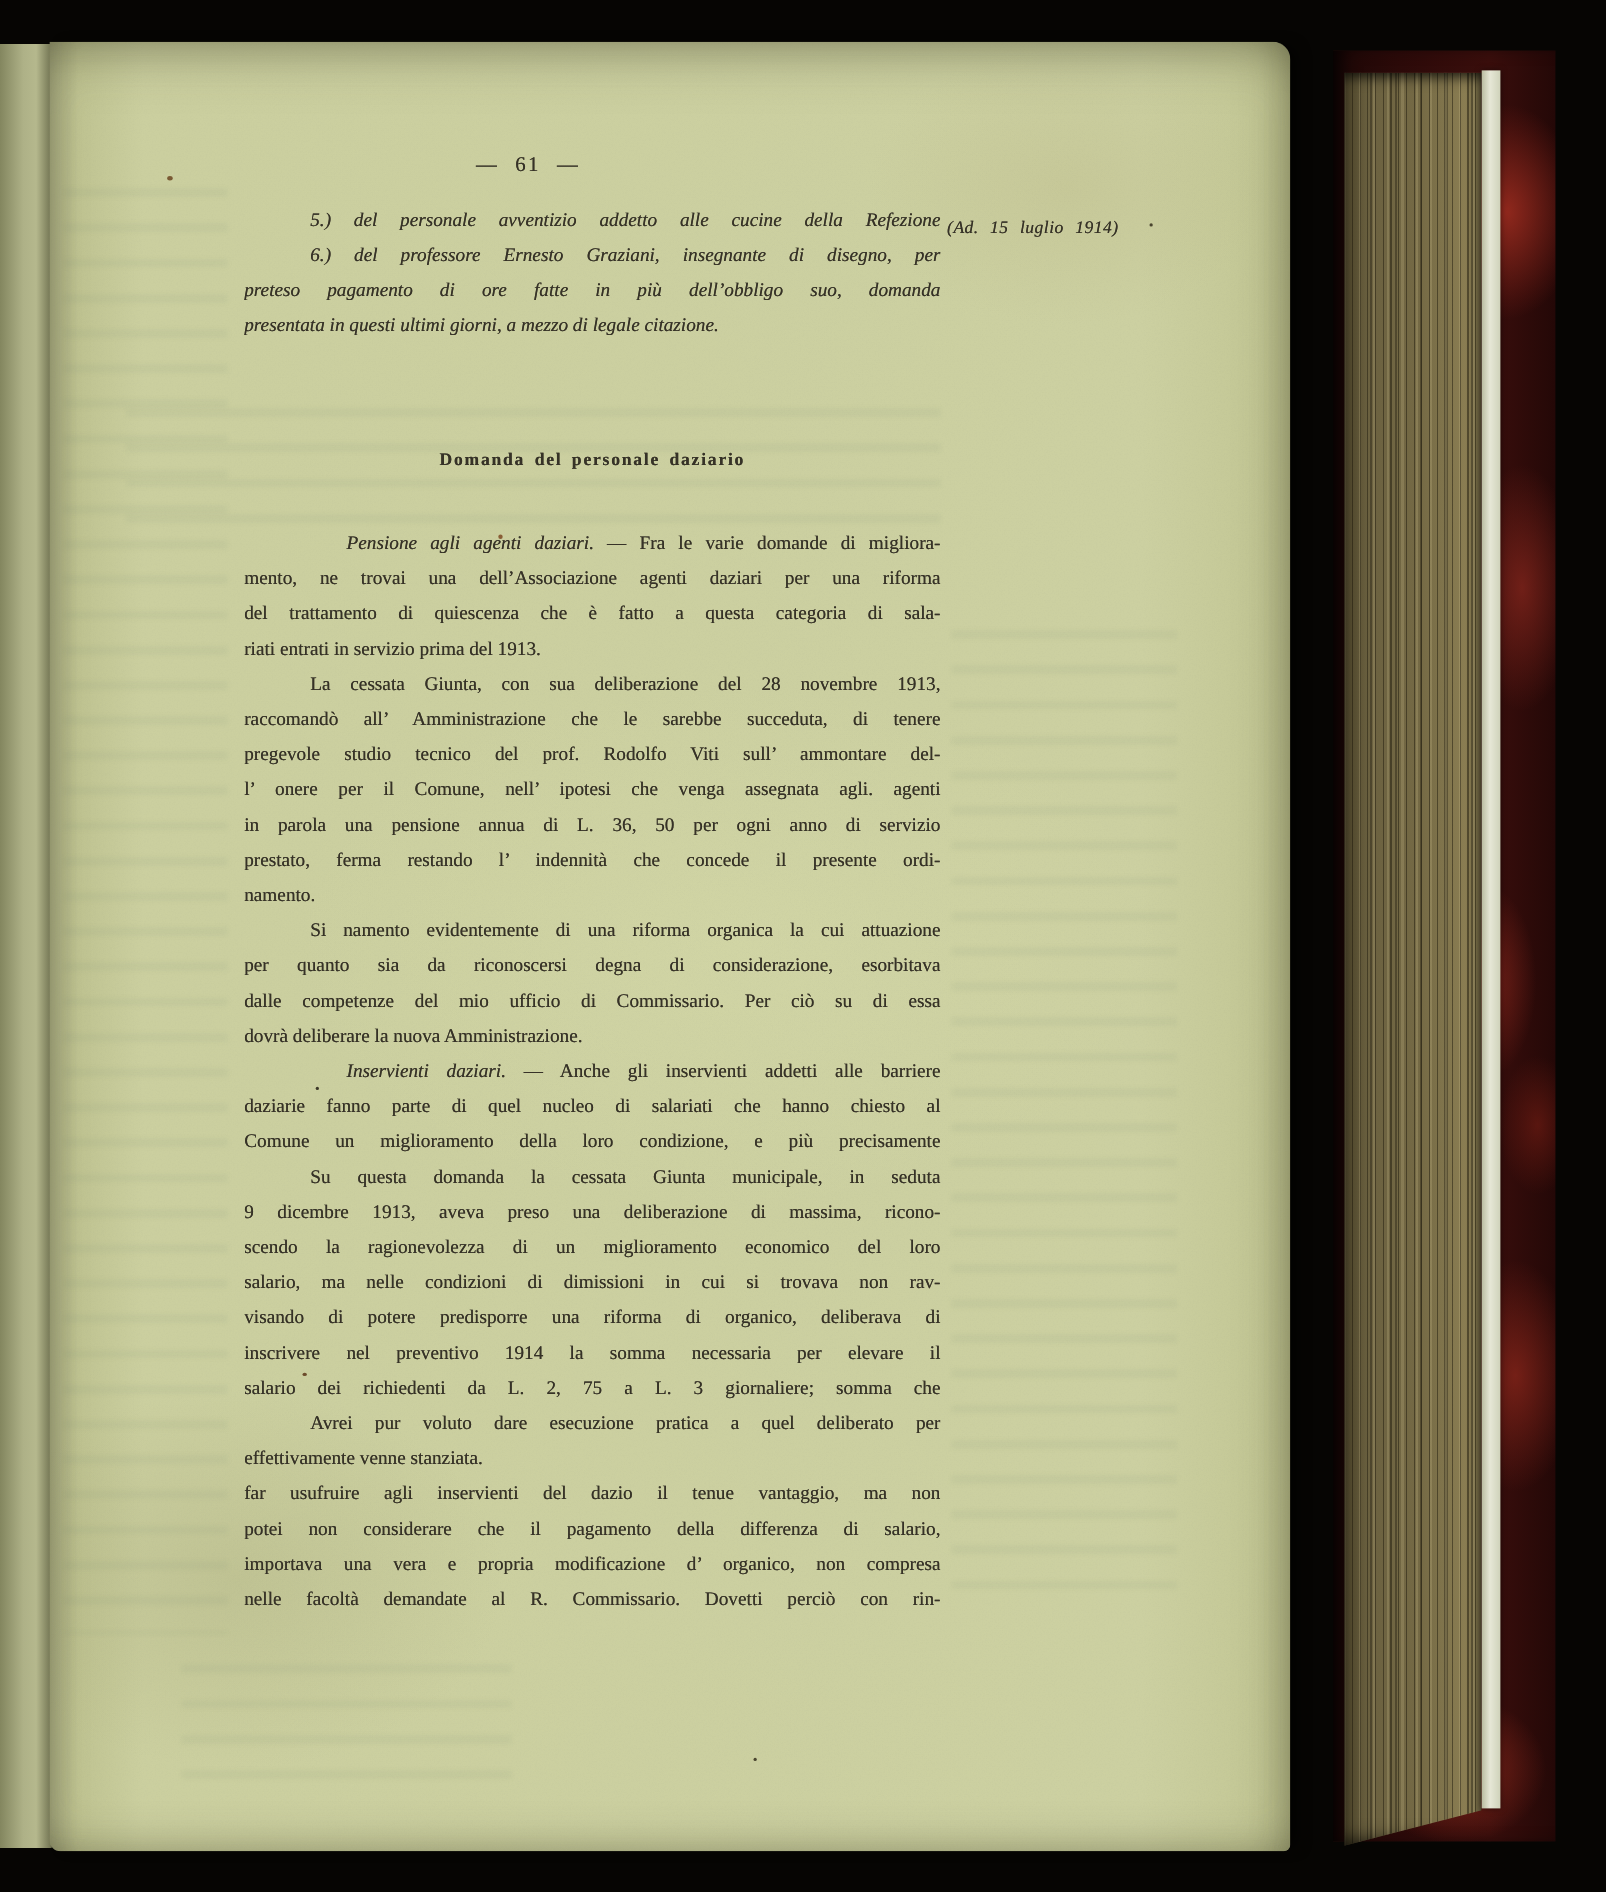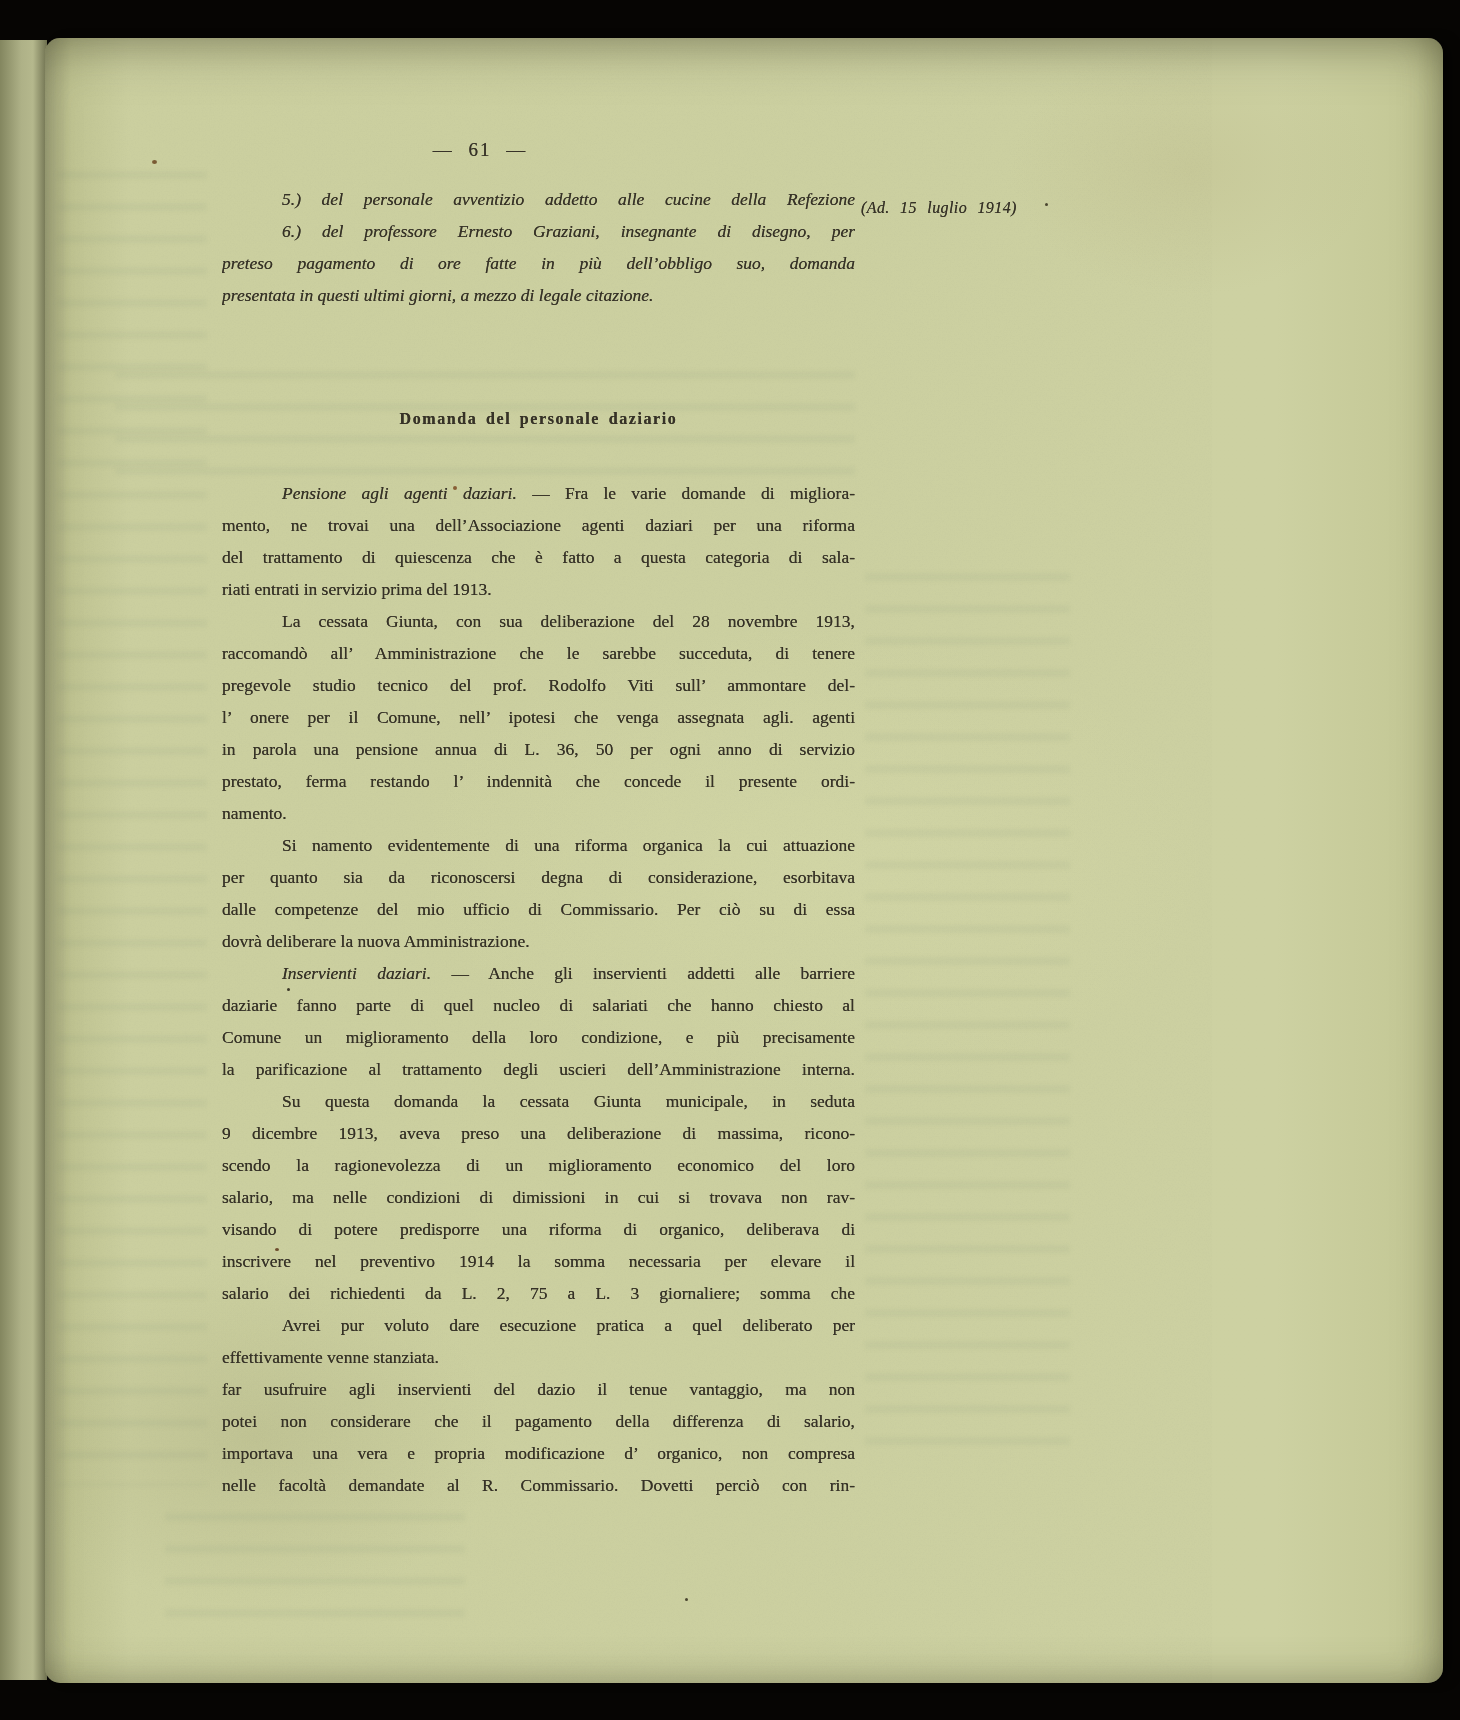--- a/index.html
+++ b/index.html
@@ -27,32 +27,32 @@
     box-shadow:inset 0 10px 12px -6px rgba(0,0,0,.8), inset 0 -14px 16px -8px rgba(0,0,0,.7);}
   .board-strip{position:absolute;left:1347px;top:64px;width:17px;height:1580px;
     background:linear-gradient(90deg,#b9bca0 0%,#e6e7d6 45%,#cfd2ba 100%);
     box-shadow:0 0 6px rgba(0,0,0,.5);}
 
   
   .under-page{position:absolute;left:0;top:40px;width:47px;height:1640px;
     background:linear-gradient(90deg,#83865f 0%,#aeb187 45%,#b5b88d 70%,#6f7150 100%);}
 
   
-  .sheet{position:absolute;left:45px;top:38px;width:1398px;height:1645px;
+  .sheet{position:absolute;left:45px;top:38px;width:1128px;height:1645px;
     background:
       radial-gradient(260px 180px at 82% 8%,  rgba(176,168,118,.20), transparent 70%),
       radial-gradient(340px 240px at 15% 85%, rgba(150,150,104,.22), transparent 72%),
       radial-gradient(500px 300px at 55% 50%, rgba(224,228,178,.25), transparent 80%),
       linear-gradient(90deg,#a3a67c 0px,#c0c492 26px,#ccd0a0 85px,#cdd1a2 88%,#c2c693 100%);
     border-top-right-radius:16px;border-bottom-left-radius:10px;border-bottom-right-radius:6px;
     box-shadow:
       inset 0 28px 55px -28px rgba(70,70,45,.6),
       inset 0 -22px 45px -26px rgba(70,70,45,.45),
       inset -26px 0 45px -26px rgba(80,80,50,.5),
-      10px 0 14px -6px rgba(0,0,0,.85); border-radius: 15px;}
+      10px 0 14px -6px rgba(0,0,0,.85);}
 
   
   .ghost{position:absolute;pointer-events:none;filter:blur(2px);opacity:.5;
     background:repeating-linear-gradient(180deg, transparent 0 15px, rgba(116,138,112,.16) 15px 23px, transparent 23px 32px);}
   .ghost.g-left {left:12px;  top:118px; width:150px; height:1330px;}
   .ghost.g-head {left:70px;  top:318px; width:740px; height:120px;}
   .ghost.g-right{left:820px; top:520px; width:205px; height:910px;}
   .ghost.g-bot  {left:120px; top:1460px;width:300px; height:120px;}
 
   .speck{position:absolute;border-radius:50%;pointer-events:none;}
@@ -64,21 +64,21 @@
   .margin-note{position:absolute;left:816px;top:161px;width:230px;font-style:italic;
     font-size:16px;letter-spacing:.4px;word-spacing:6px;white-space:nowrap;}
   .heading{position:absolute;left:177px;top:372px;width:633px;text-align:center;
     font-size:16px;font-weight:700;letter-spacing:1.6px;word-spacing:3px;}
   .textblock{position:absolute;left:177px;width:633px;font-size:17.5px;}
   .intro{top:145px;font-style:italic;}
   .bodytext{top:439px;}
   .line{height:32px;line-height:32px;text-align:justify;text-align-last:justify;overflow:hidden;}
   .line.eop{text-align-last:left;}
   .line.indent{text-indent:60px;}
-  .it{font-style:italic;}
+  .it{font-style:italic;margin-left:33px;}
   .grain{position:absolute;left:0;top:0;pointer-events:none;opacity:.55;mix-blend-mode:multiply;}
 </style>
 </head>
 <body>
 
 <div class="canvas">
 
   <div class="cover"></div>
   <div class="fore-edge"></div>
   <div class="board-strip"></div>
@@ -123,21 +123,20 @@
         <div class="line">in parola una pensione annua di L. 36, 50 per ogni anno di servizio</div>
         <div class="line">prestato, ferma restando l’ indennità che concede il presente ordi-</div>
         <div class="line eop">namento.</div>
         <div class="line indent">Si namento evidentemente di una riforma organica la cui attuazione</div>
         <div class="line">per quanto sia da riconoscersi degna di considerazione, esorbitava</div>
         <div class="line">dalle competenze del mio ufficio di Commissario. Per ciò su di essa</div>
         <div class="line eop">dovrà deliberare la nuova Amministrazione.</div>
         <div class="line indent"><span class="it">Inservienti daziari.</span> — Anche gli inservienti addetti alle barriere</div>
         <div class="line">daziarie fanno parte di quel nucleo di salariati che hanno chiesto al</div>
         <div class="line">Comune un miglioramento della loro condizione, e più precisamente</div>
-        <div class="line">la parificazione al trattamento degli uscieri dell’Amministrazione interna.</div>
         <div class="line indent">Su questa domanda la cessata Giunta municipale, in seduta</div>
         <div class="line">9 dicembre 1913, aveva preso una deliberazione di massima, ricono-</div>
         <div class="line">scendo la ragionevolezza di un miglioramento economico del loro</div>
         <div class="line">salario, ma nelle condizioni di dimissioni in cui si trovava non rav-</div>
         <div class="line">visando di potere predisporre una riforma di organico, deliberava di</div>
         <div class="line">inscrivere nel preventivo 1914 la somma necessaria per elevare il</div>
         <div class="line">salario dei richiedenti da L. 2, 75 a L. 3 giornaliere; somma che</div>
         <div class="line indent">Avrei pur voluto dare esecuzione pratica a quel deliberato per</div>
         <div class="line eop">effettivamente venne stanziata.</div>
         <div class="line">far usufruire agli inservienti del dazio il tenue vantaggio, ma non</div>

